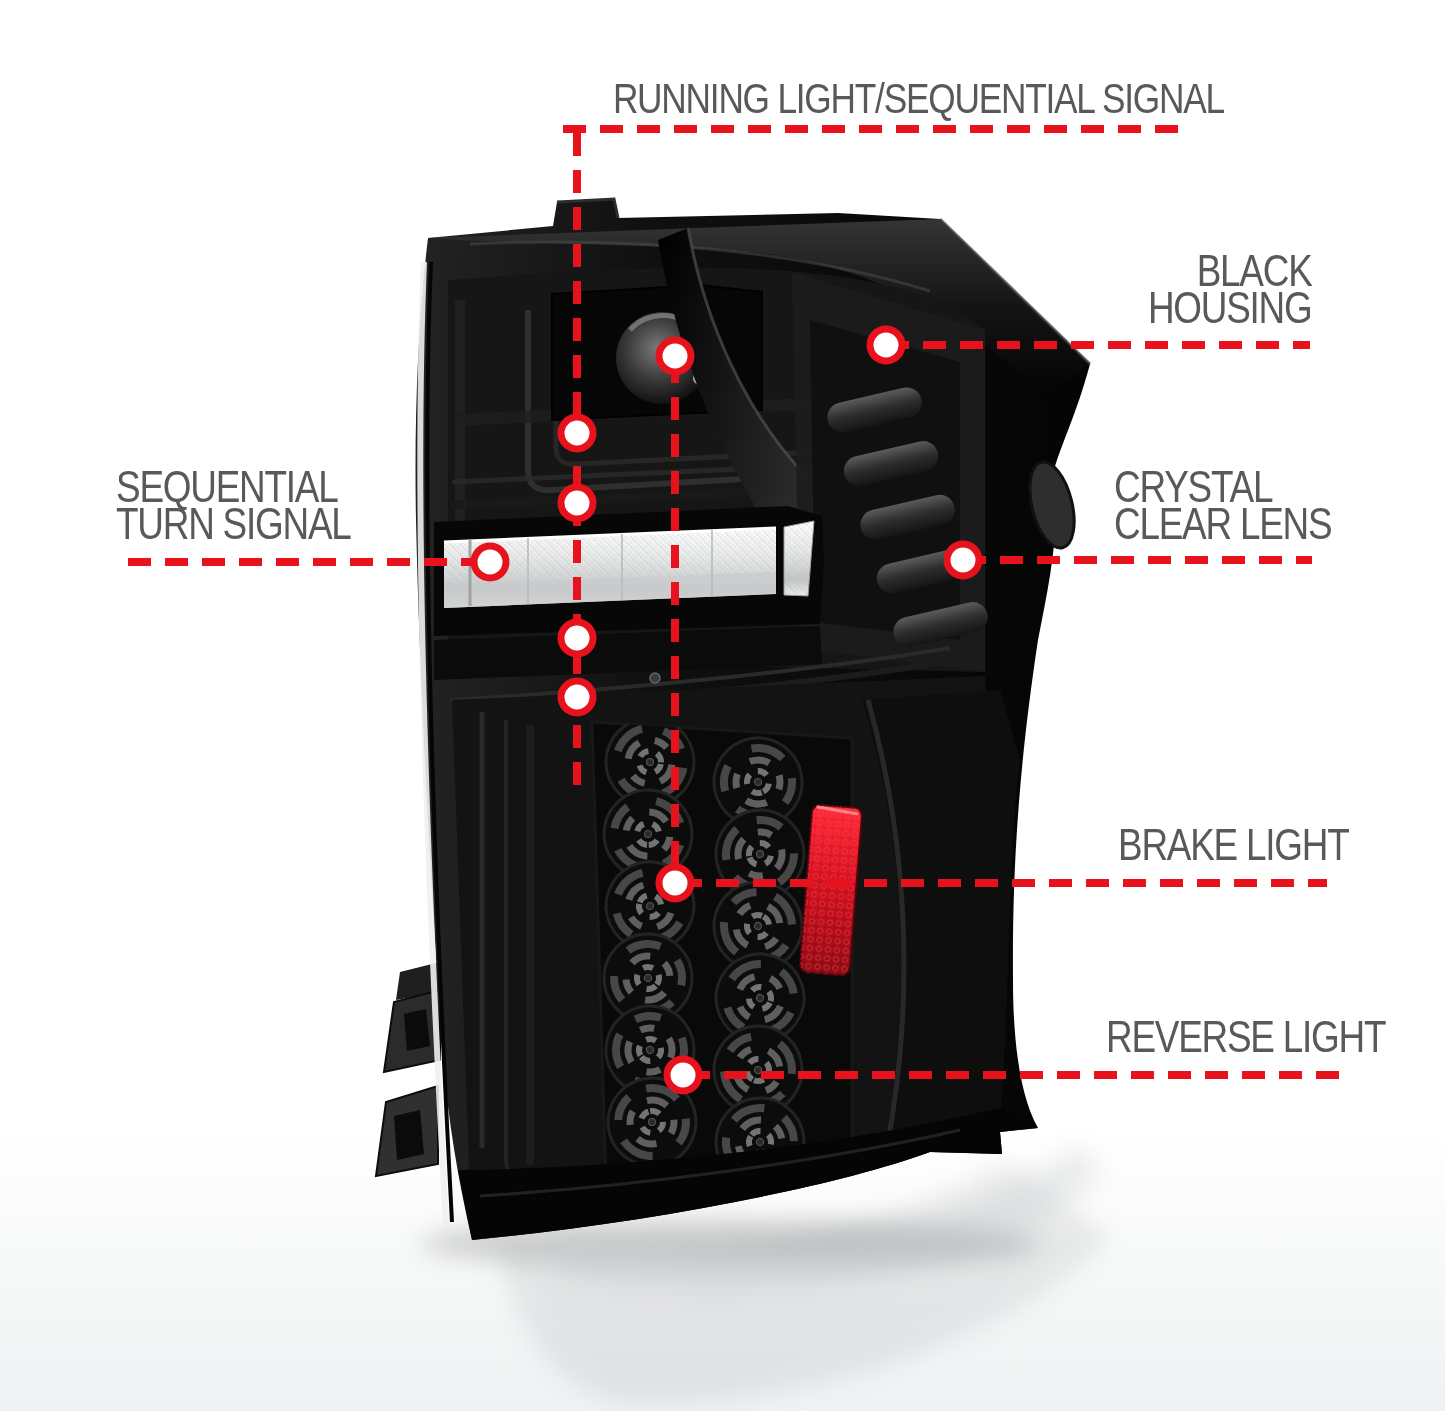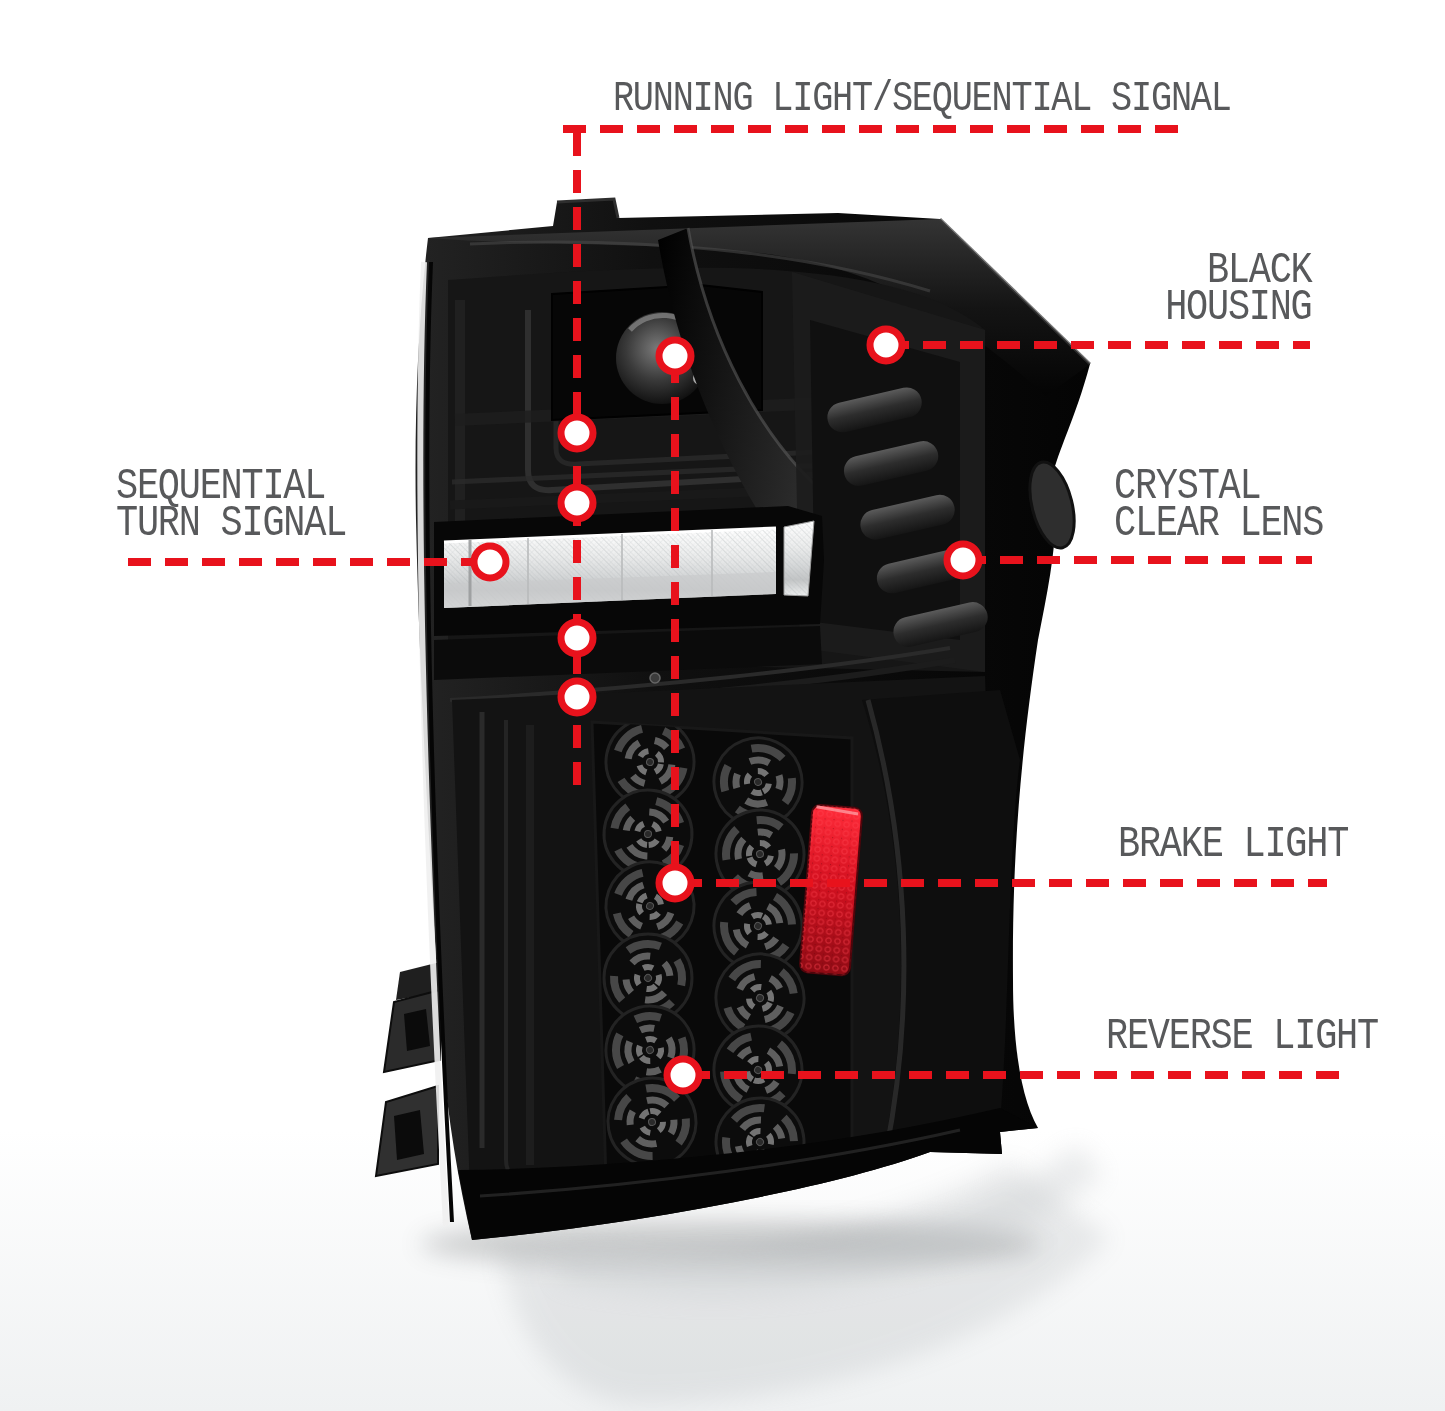--- a/index.html
+++ b/index.html
@@ -1,18 +1,18 @@
 <!DOCTYPE html>
 <html><head>
 <meta charset="utf-8">
 <style>
   html,body{margin:0;padding:0;background:#ffffff;}
   #stage{
     position:relative;width:1445px;height:1411px;overflow:hidden;
-    background:#ffffff;font-family:Liberation Mono, monospace;
+    background:#ffffff;font-family:Liberation Sans, sans-serif;
   }
   #artwork{position:absolute;left:0;top:0;}
   .callout{
     position:absolute;color:#58595b;font-weight:400;
     font-size:45px;line-height:37px;letter-spacing:-1.5px;white-space:nowrap;
     transform:scaleX(0.82);
   }
   .callout .ln{display:block;}
   .c-left{transform-origin:left top;text-align:left;}
   .c-right{transform-origin:right top;text-align:right;}

